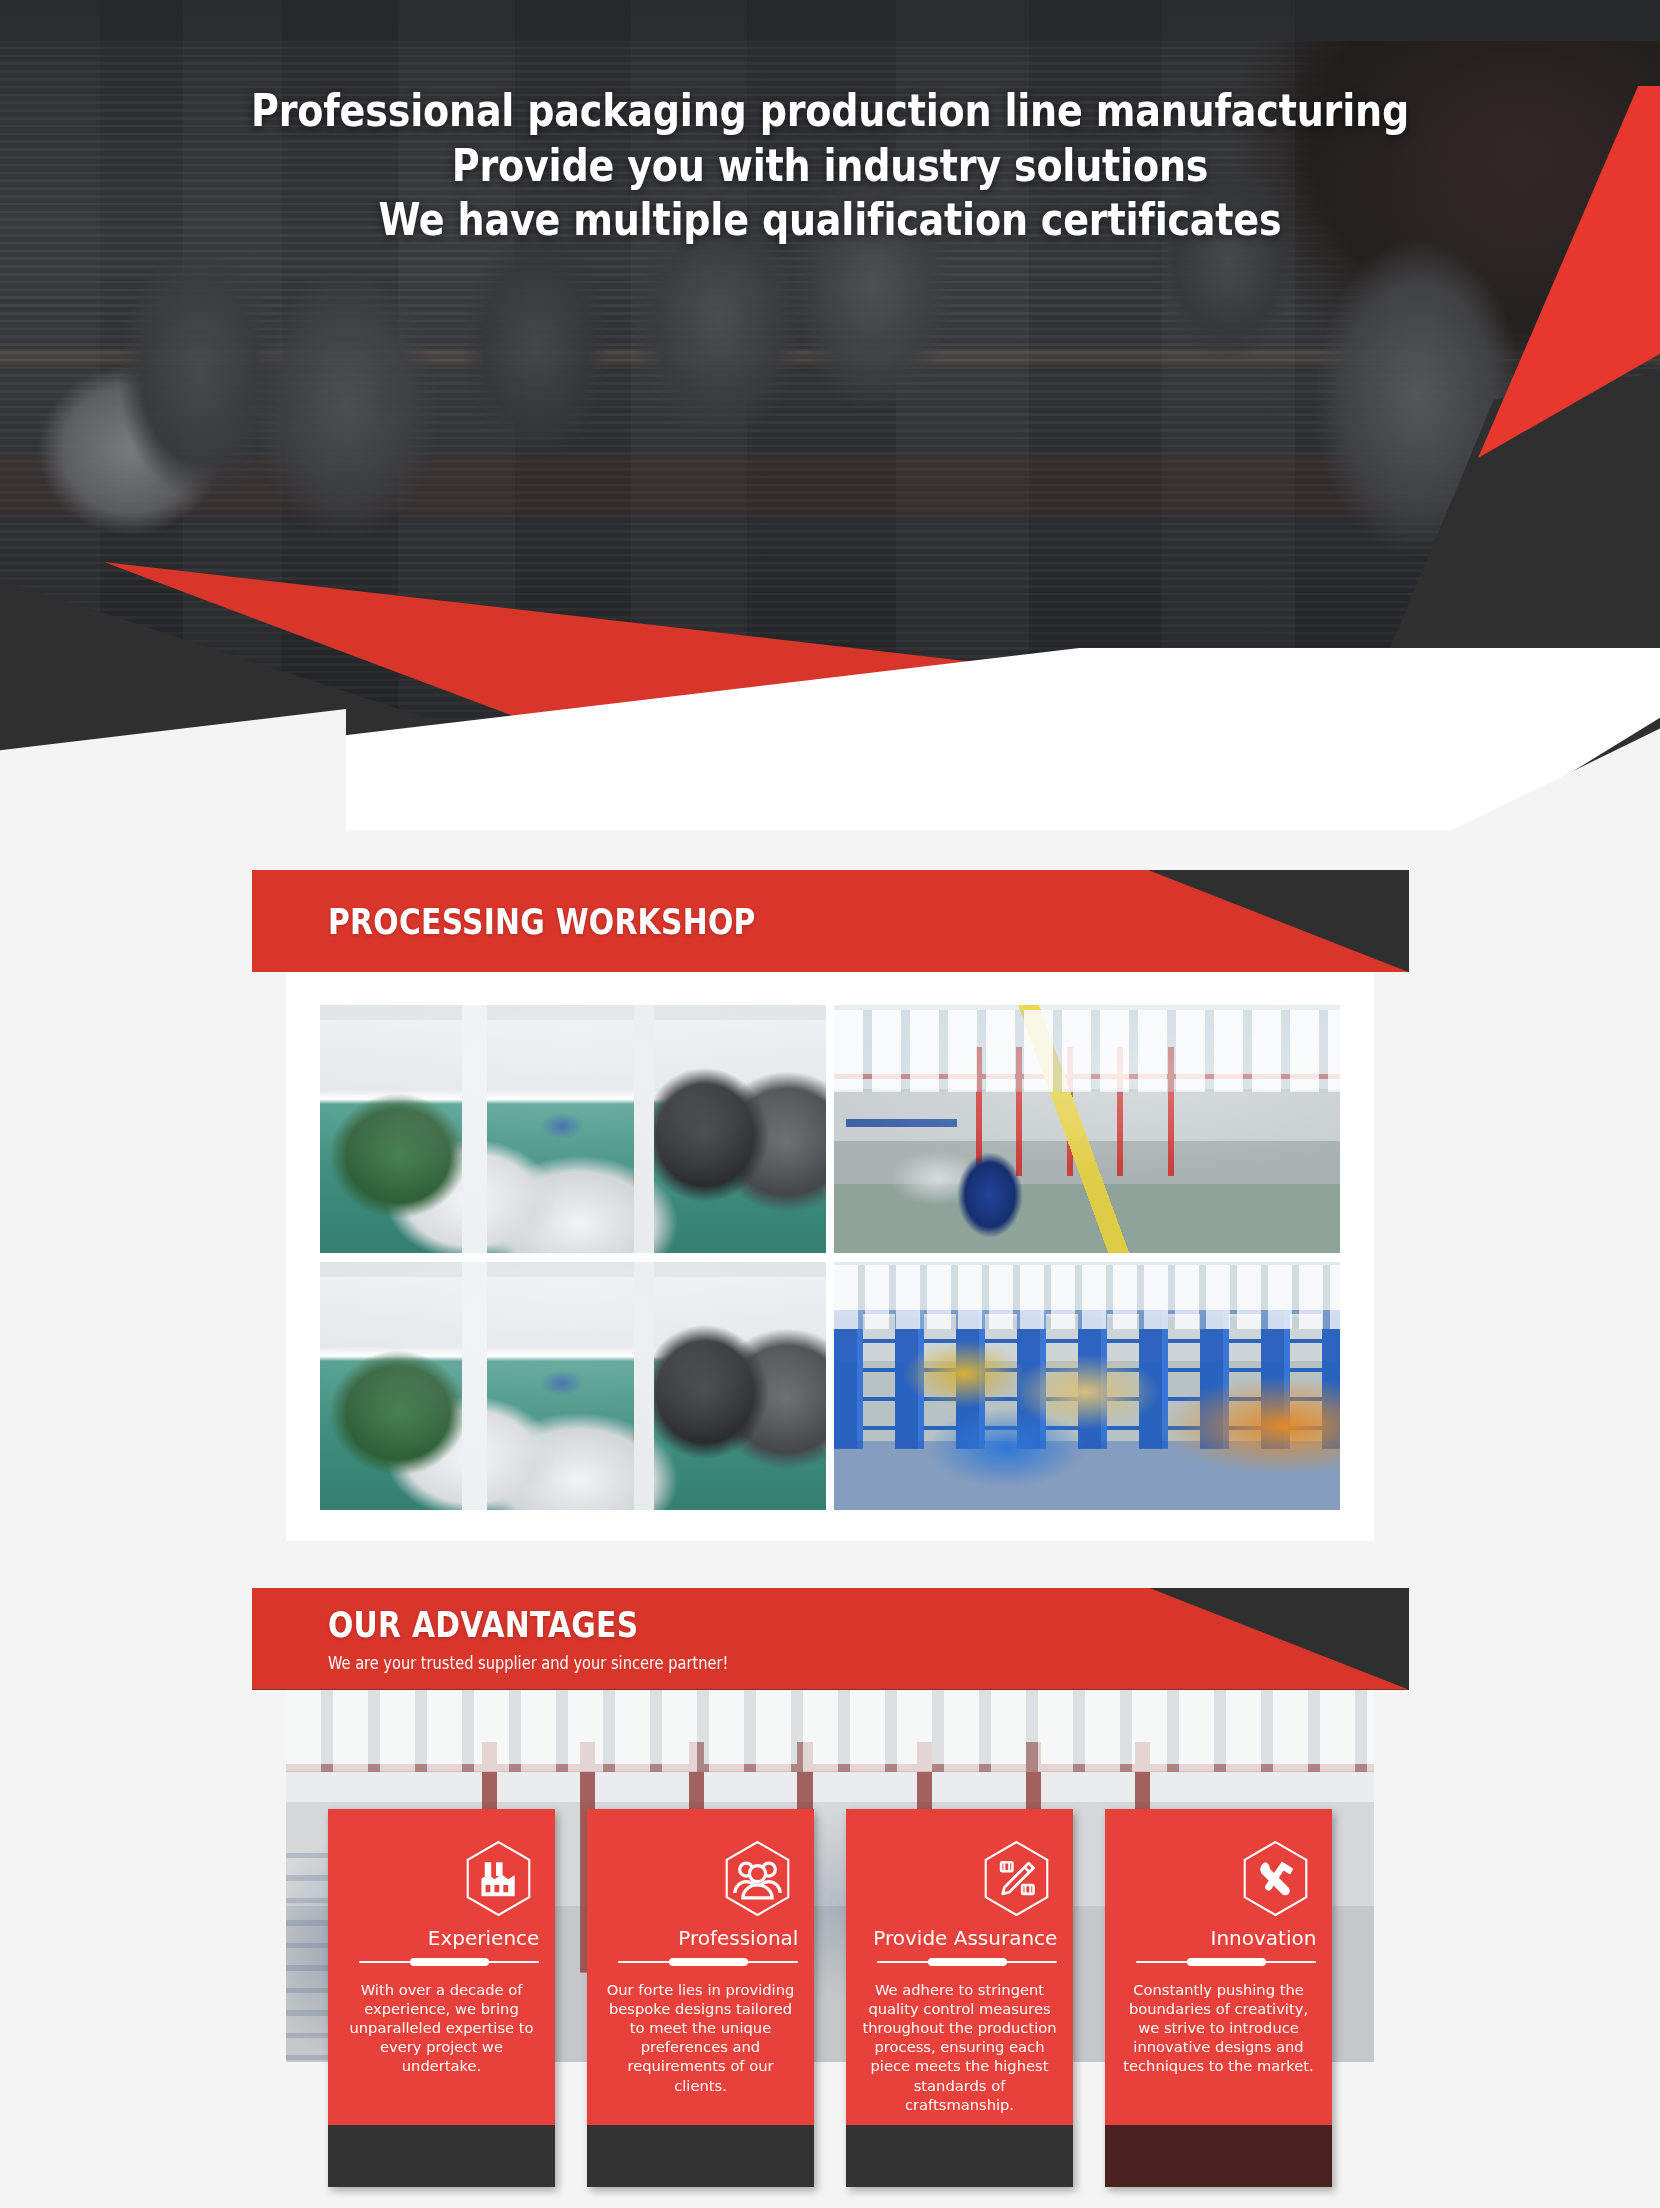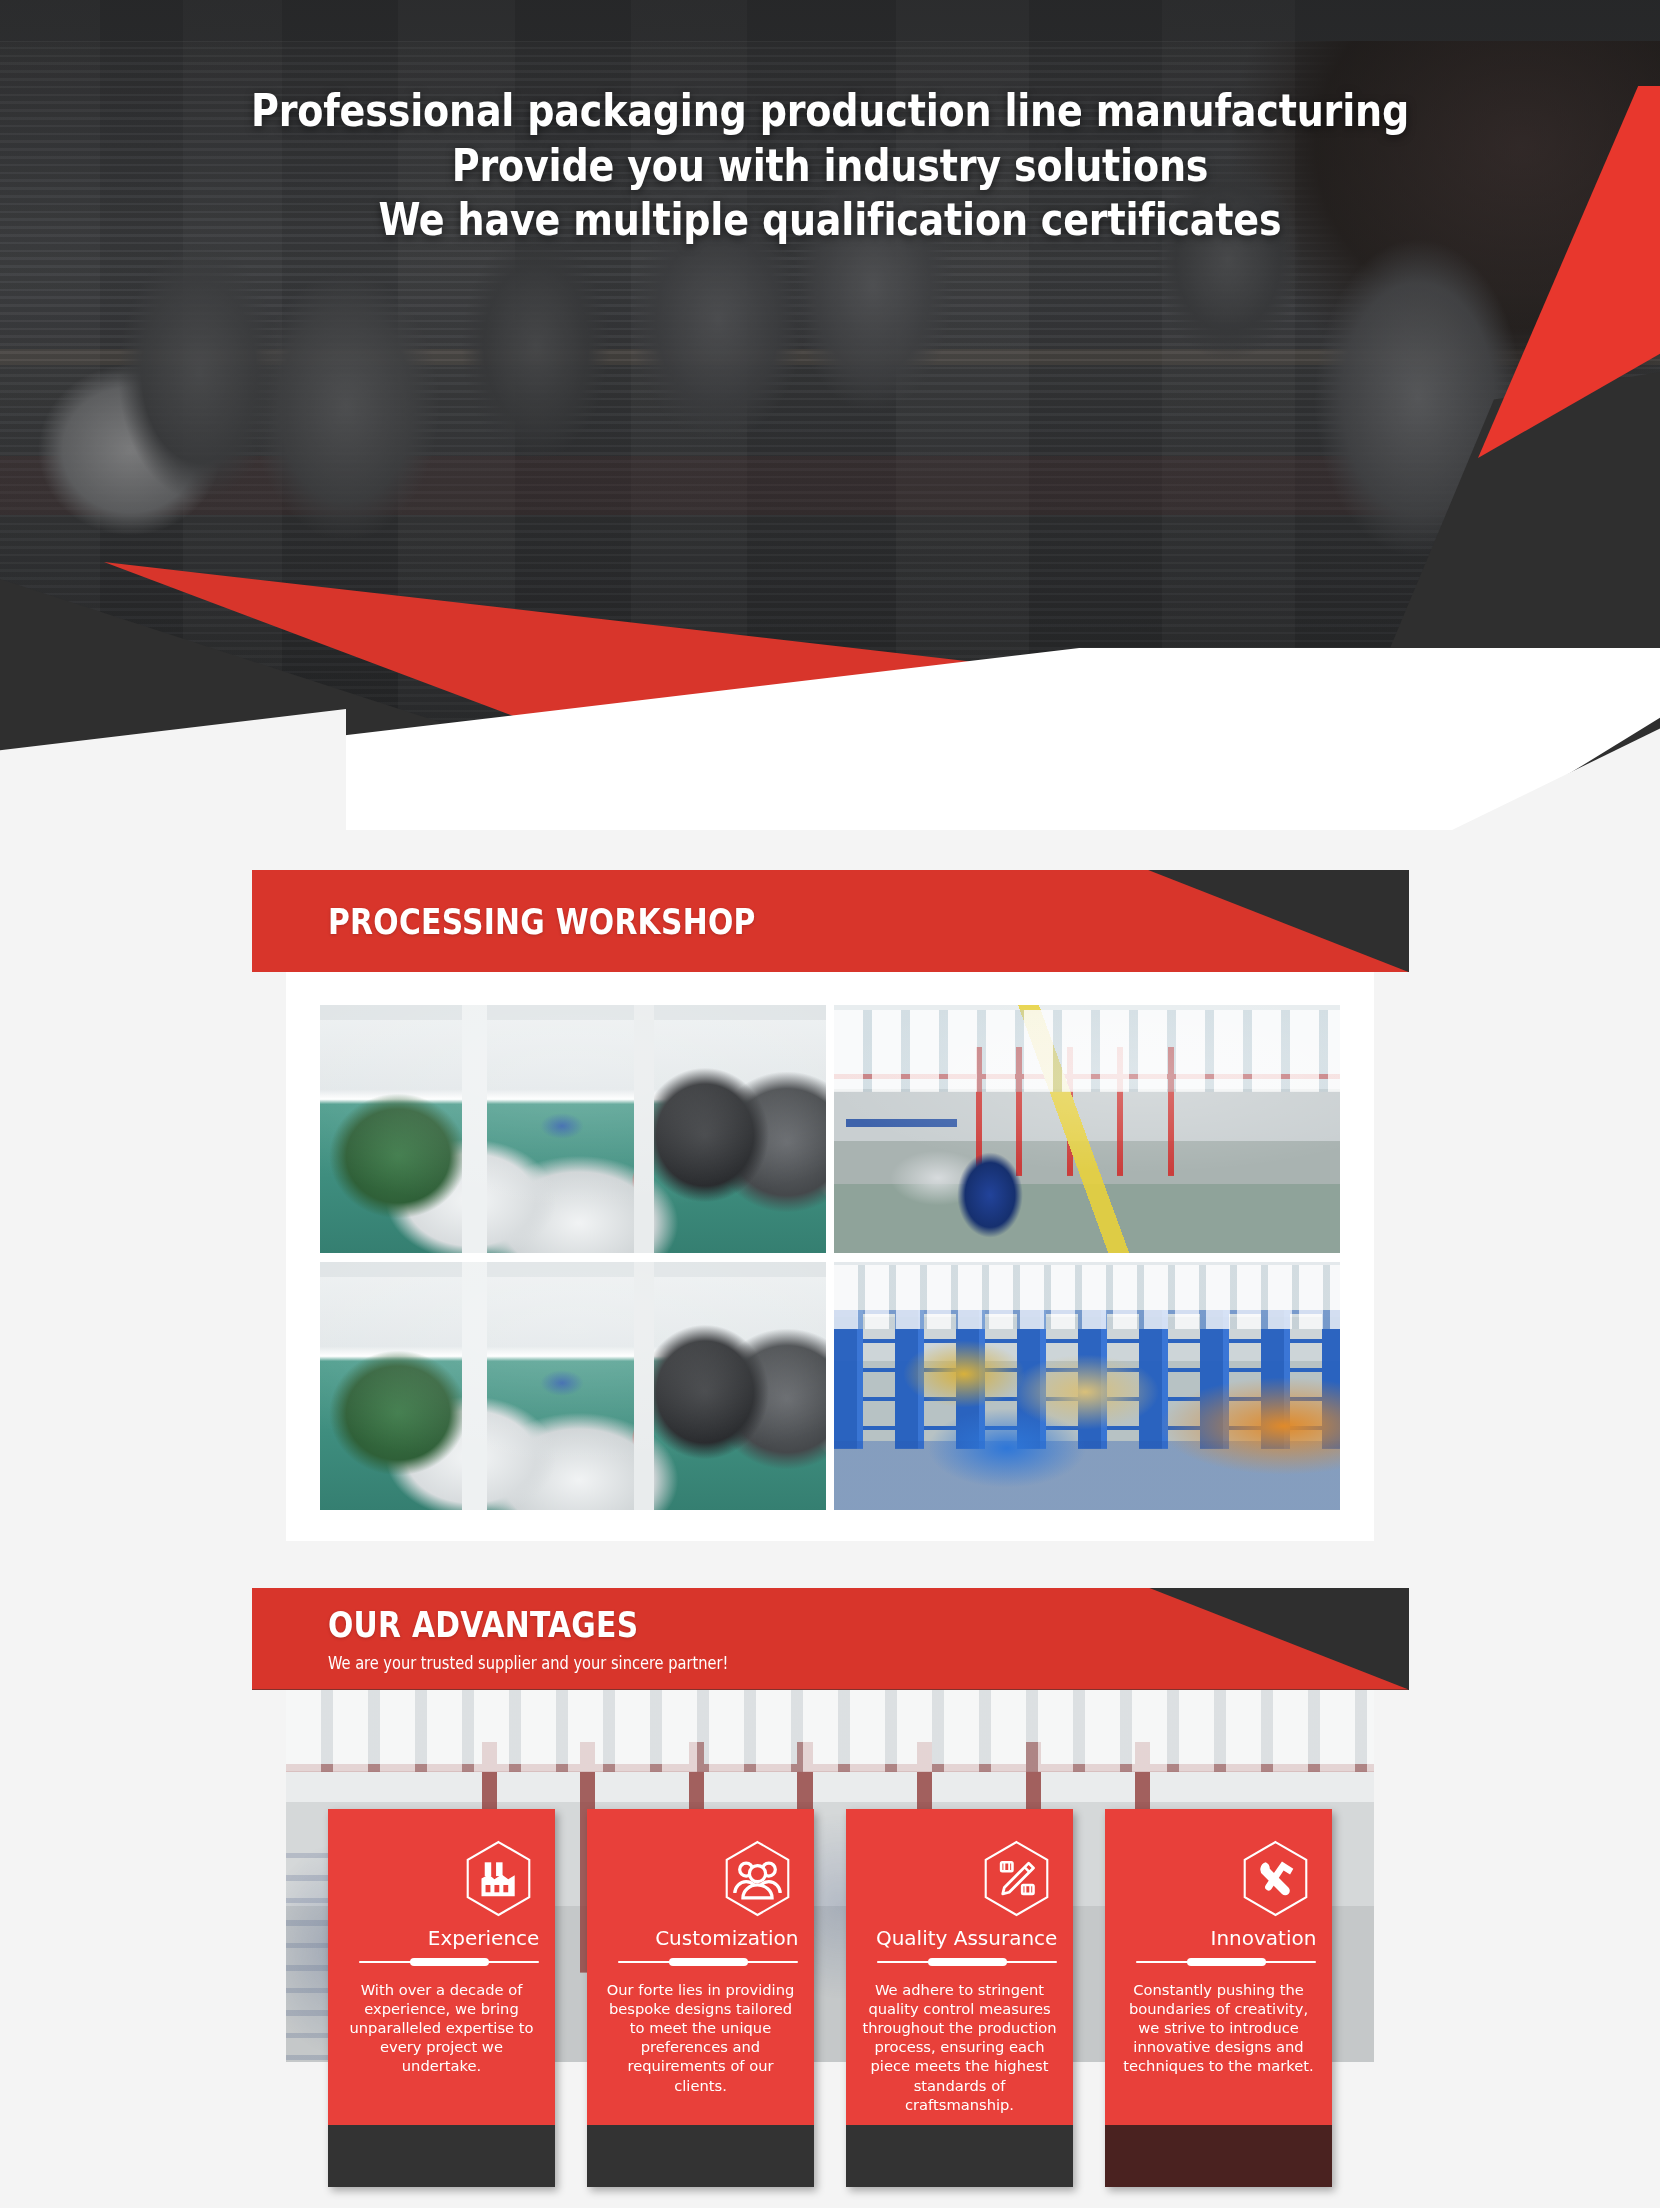--- a/index.html
+++ b/index.html
@@ -472,42 +472,42 @@
           <svg viewBox="0 0 100 100" fill="none">
             <polygon points="50,5 88,27 88,73 50,95 12,73 12,27" stroke="#ffffff" stroke-width="2.6" fill="none"></polygon>
             <circle cx="36" cy="39" r="8" stroke="#ffffff" stroke-width="4" fill="none"></circle>
             <circle cx="64" cy="39" r="8" stroke="#ffffff" stroke-width="4" fill="none"></circle>
             <path d="M22 68 a14 14 0 0 1 28 0" stroke="#ffffff" stroke-width="4" fill="none"></path>
             <path d="M50 68 a14 14 0 0 1 28 0" stroke="#ffffff" stroke-width="4" fill="none"></path>
             <circle cx="50" cy="44" r="10" stroke="#ffffff" stroke-width="4" fill="#e8403a"></circle>
             <path d="M32 74 a18 16 0 0 1 36 0 Z" stroke="#ffffff" stroke-width="4" fill="#e8403a"></path>
           </svg>
         </div>
-        <div class="adv-title">Customization</div>
+        <div class="adv-title">Professional</div>
         <div class="adv-divider">
           <div class="bar-thin"></div>
           <div class="bar-thick"></div>
         </div>
         <div class="adv-body">Our forte lies in providing bespoke designs tailored to meet the unique preferences and requirements of our clients.</div>
         <div class="adv-foot"></div>
       </div>
 
       <div class="adv-card">
         <div class="icon-hex">
           <svg viewBox="0 0 100 100" fill="none">
             <polygon points="50,5 88,27 88,73 50,95 12,73 12,27" stroke="#ffffff" stroke-width="2.6" fill="none"></polygon>
             <path d="M65 31 L71 37 L41 67 L33 69 L35 61 Z" stroke="#ffffff" stroke-width="3.4" fill="none" stroke-linejoin="round"></path>
             <path d="M60 36 L66 42" stroke="#ffffff" stroke-width="3"></path>
             <rect x="31" y="30" width="14" height="11" rx="1.5" stroke="#ffffff" stroke-width="3.2" fill="none"></rect>
             <path d="M35 30 v11 M41 30 v11" stroke="#ffffff" stroke-width="2.4"></path>
             <rect x="57" y="58" width="14" height="11" rx="1.5" stroke="#ffffff" stroke-width="3.2" fill="none"></rect>
             <path d="M61 58 v11 M67 58 v11" stroke="#ffffff" stroke-width="2.4"></path>
           </svg>
         </div>
-        <div class="adv-title">Quality Assurance</div>
+        <div class="adv-title">Provide Assurance</div>
         <div class="adv-divider">
           <div class="bar-thin"></div>
           <div class="bar-thick"></div>
         </div>
         <div class="adv-body">We adhere to stringent quality control measures throughout the production process, ensuring each piece meets the highest standards of craftsmanship.</div>
         <div class="adv-foot"></div>
       </div>
 
       <div class="adv-card maroon">
         <div class="icon-hex">

